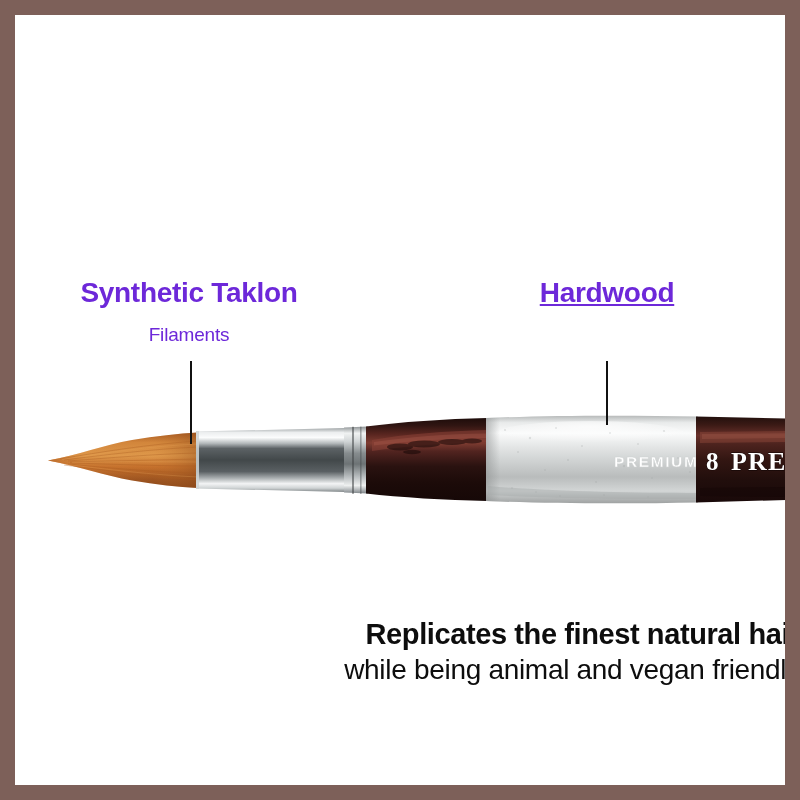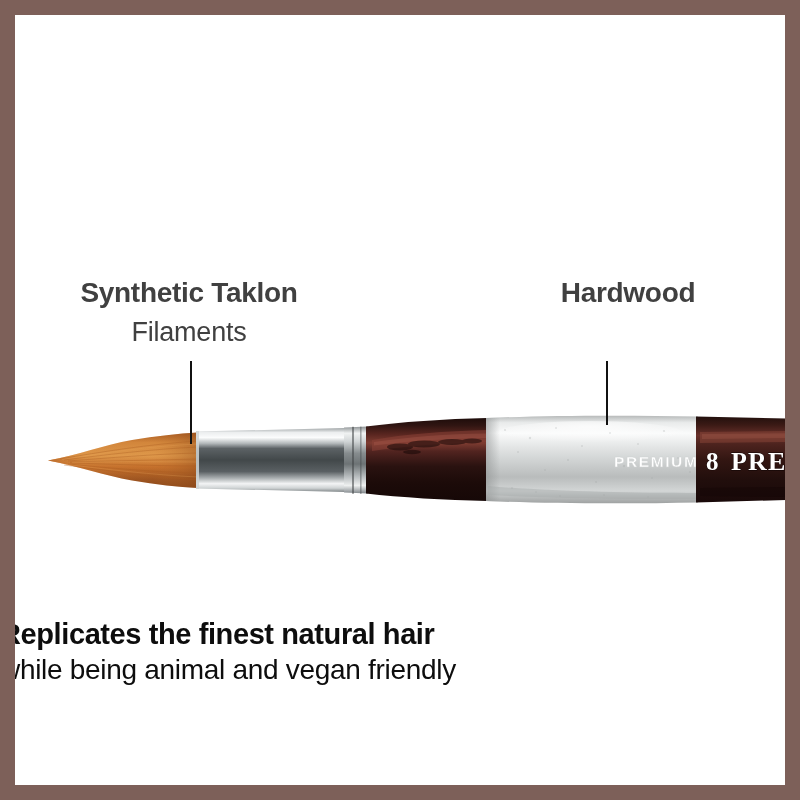--- a/index.html
+++ b/index.html
@@ -51,38 +51,38 @@
     color: #6e5550;
     line-height: 1;
     margin-top: 2px;
     margin-left: 1px;
   }
 
   
   .callout {
     position: absolute;
     text-align: center;
-    color: #404040;
+    color: #6d28d9;
     line-height: 1.18;
   }
   .callout .l1 {
     font-size: 28px;
     font-weight: 700;
     letter-spacing: -0.3px;
     white-space: nowrap;
   }
   .callout .l2 {
-    font-size: 27px;
+    font-size: 19px;
     font-weight: 400;
     letter-spacing: -0.2px;
     white-space: nowrap;
-    margin-top: 8px;
+    margin-top: 15px;
   }
   #callout-filaments { left: 60px;  top: 276px; width: 258px; }
-  #callout-handles   { left: 518px; top: 276px; width: 220px; }
+  #callout-handles   { left: 497px; top: 276px; width: 220px; text-decoration: underline; }
 
   .leader {
     position: absolute;
     width: 2px;
     background: #111111;
   }
   #leader-filaments { left: 190px; top: 361px; height: 83px; }
   #leader-handles   { left: 606px; top: 361px; height: 64px; }
 
   
@@ -94,21 +94,21 @@
     height: 115px;
   }
   .brush svg { display: block; }
 
   
   .tagline {
     position: absolute;
     left: 0;
     right: 0;
     top: 618px;
-    text-align: left;
+    text-align: right;
     color: #0d0d0d;
   }
   .tagline .t1 {
     font-size: 29px;
     font-weight: 700;
     letter-spacing: -0.4px;
     line-height: 1.15;
   }
   .tagline .t2 {
     font-size: 28px;

